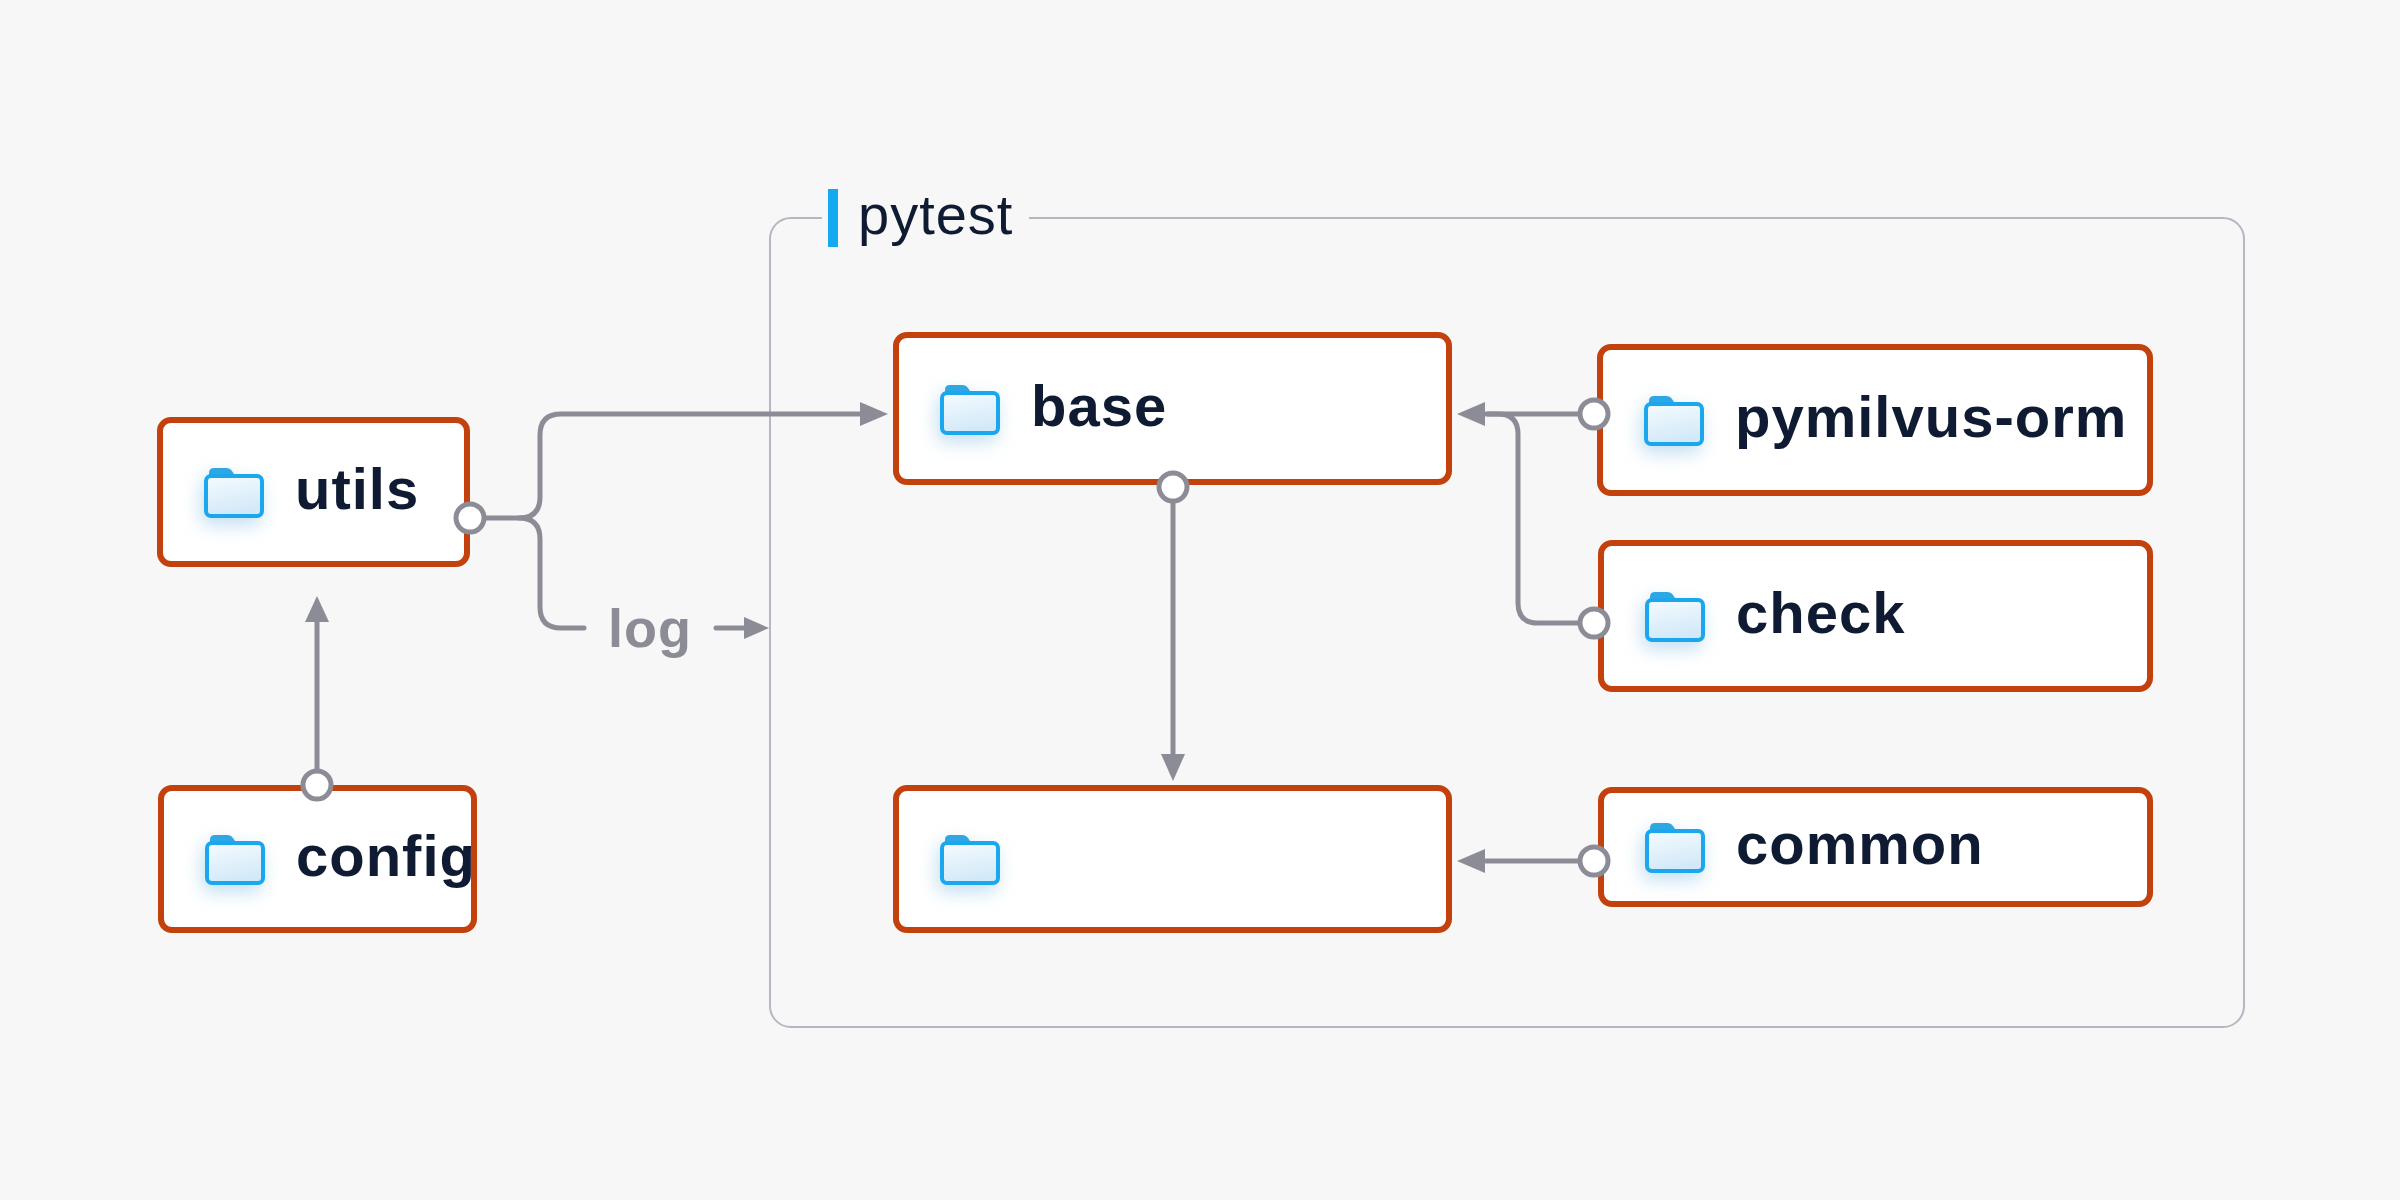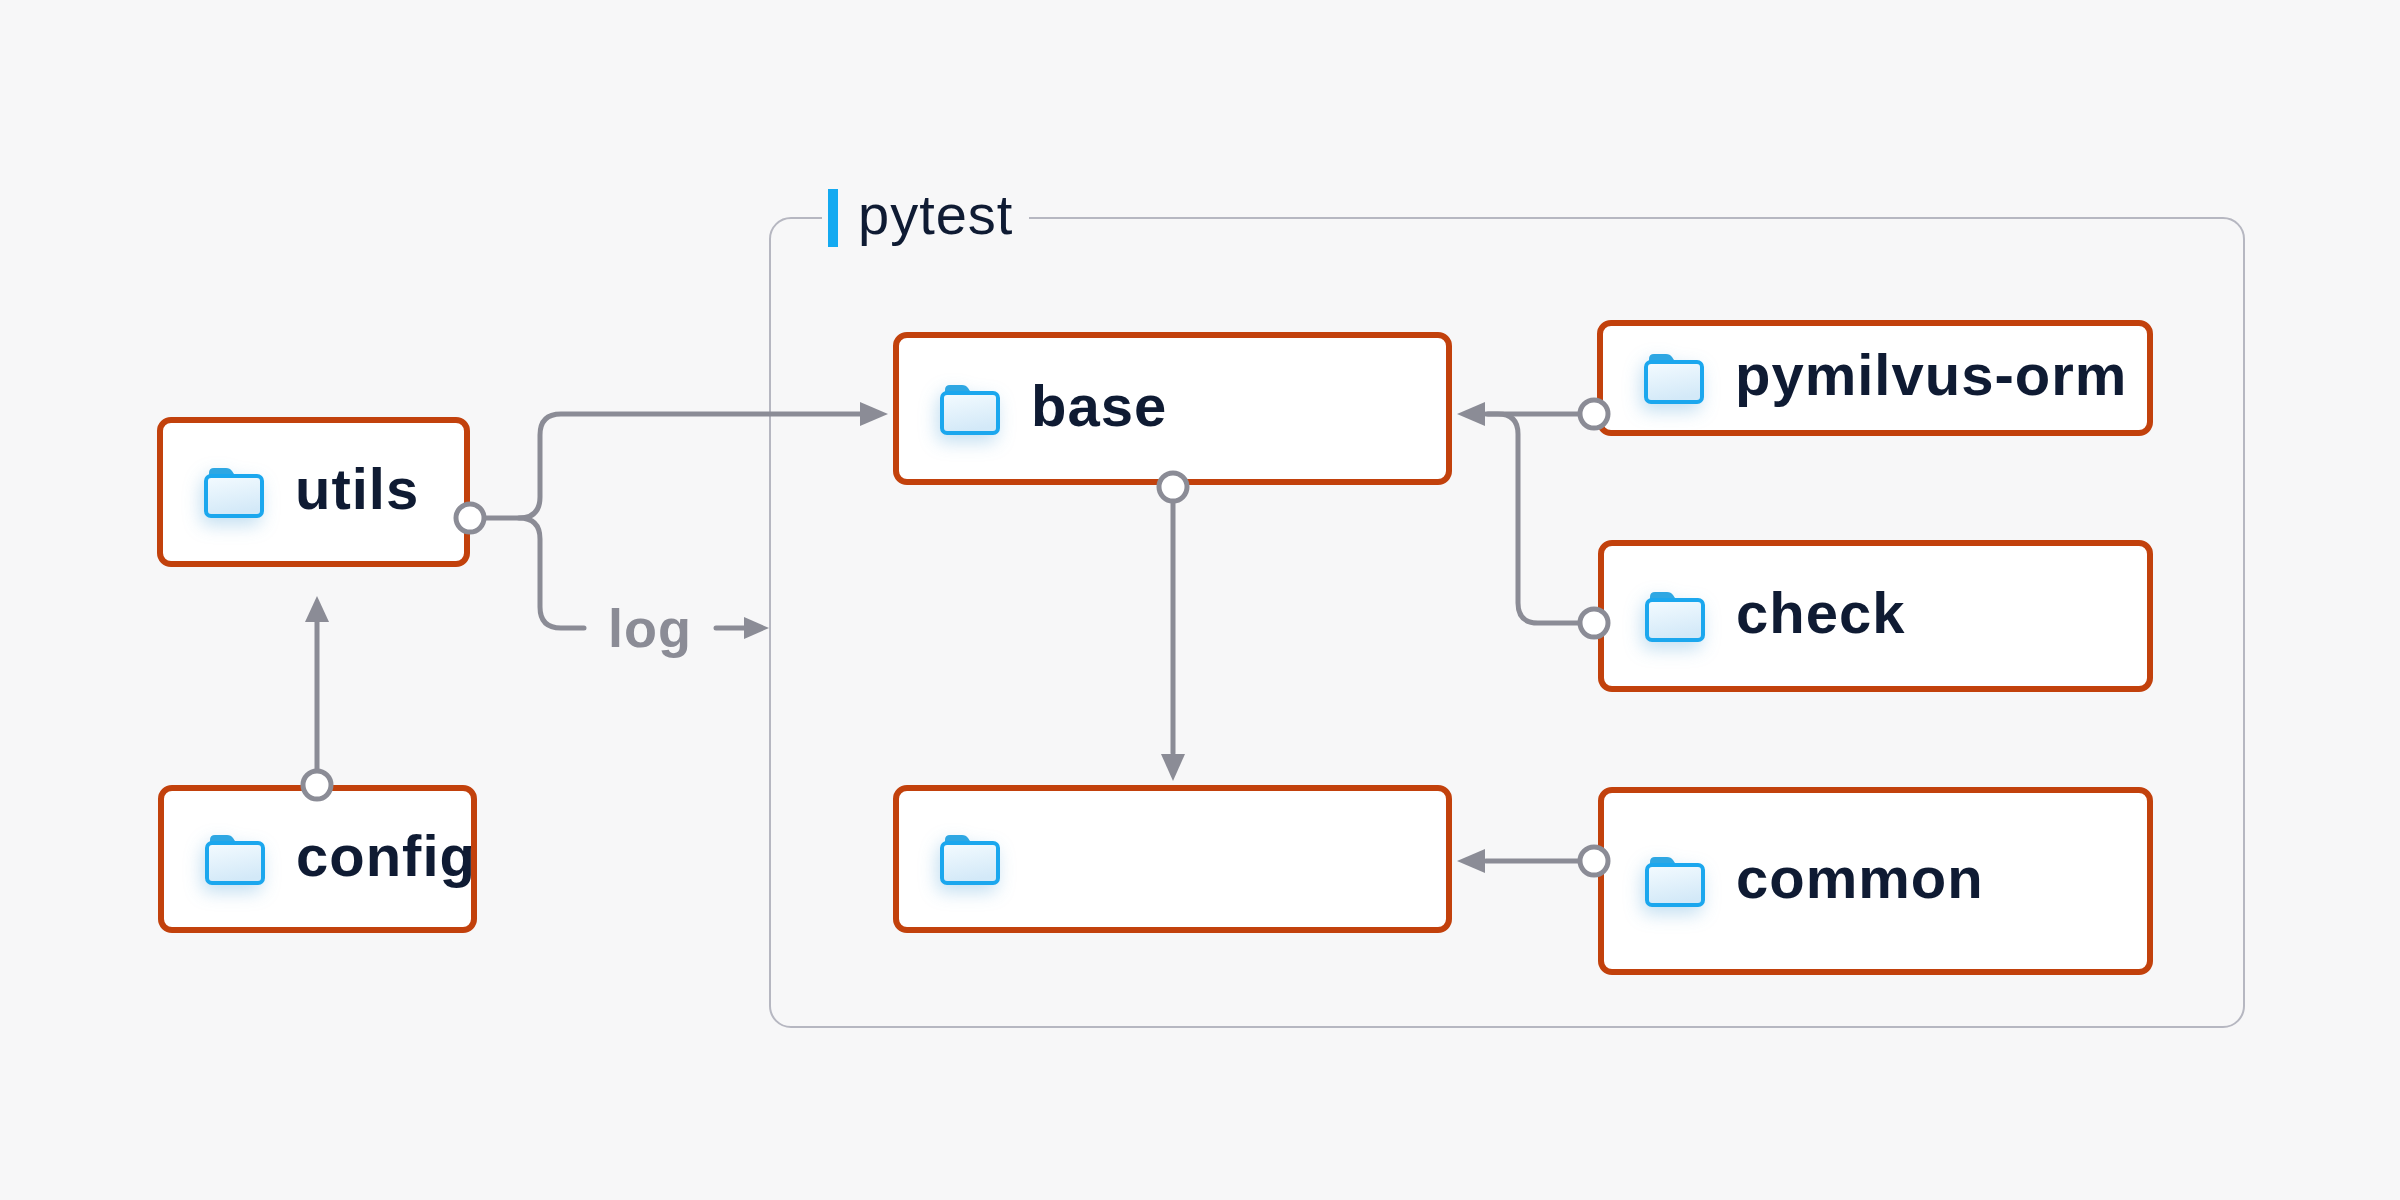--- a/index.html
+++ b/index.html
@@ -45,23 +45,23 @@
   }
   .folder{
     width:66px;height:56px;flex:0 0 auto;
     filter:drop-shadow(-3px 7px 9px rgba(40,140,205,0.28));
   }
 
   #node-utils    {left:157px; top:417px; width:313px; height:150px;}
   #node-config   {left:158px; top:785px; width:319px; height:148px;align-items:center;}
   #node-base     {left:893px; top:332px; width:559px; height:153px;}
   #node-testcases{left:893px; top:785px; width:559px; height:148px;}
-  #node-pymilvus {left:1597px;top:320px; width:556px; height:116px;}
+  #node-pymilvus {left:1597px;top:344px; width:556px; height:152px;}
   #node-check    {left:1598px;top:540px; width:555px; height:152px;}
-  #node-common   {left:1598px;top:787px; width:555px; height:188px;}
+  #node-common   {left:1598px;top:787px; width:555px; height:120px;}
 
   
   .wires{
     position:absolute;left:0;top:0;width:2400px;height:1200px;
     z-index:3;pointer-events:none;
   }
 
   
   .edge-label{
     position:absolute;left:586px;top:599px;width:128px;height:58px;

